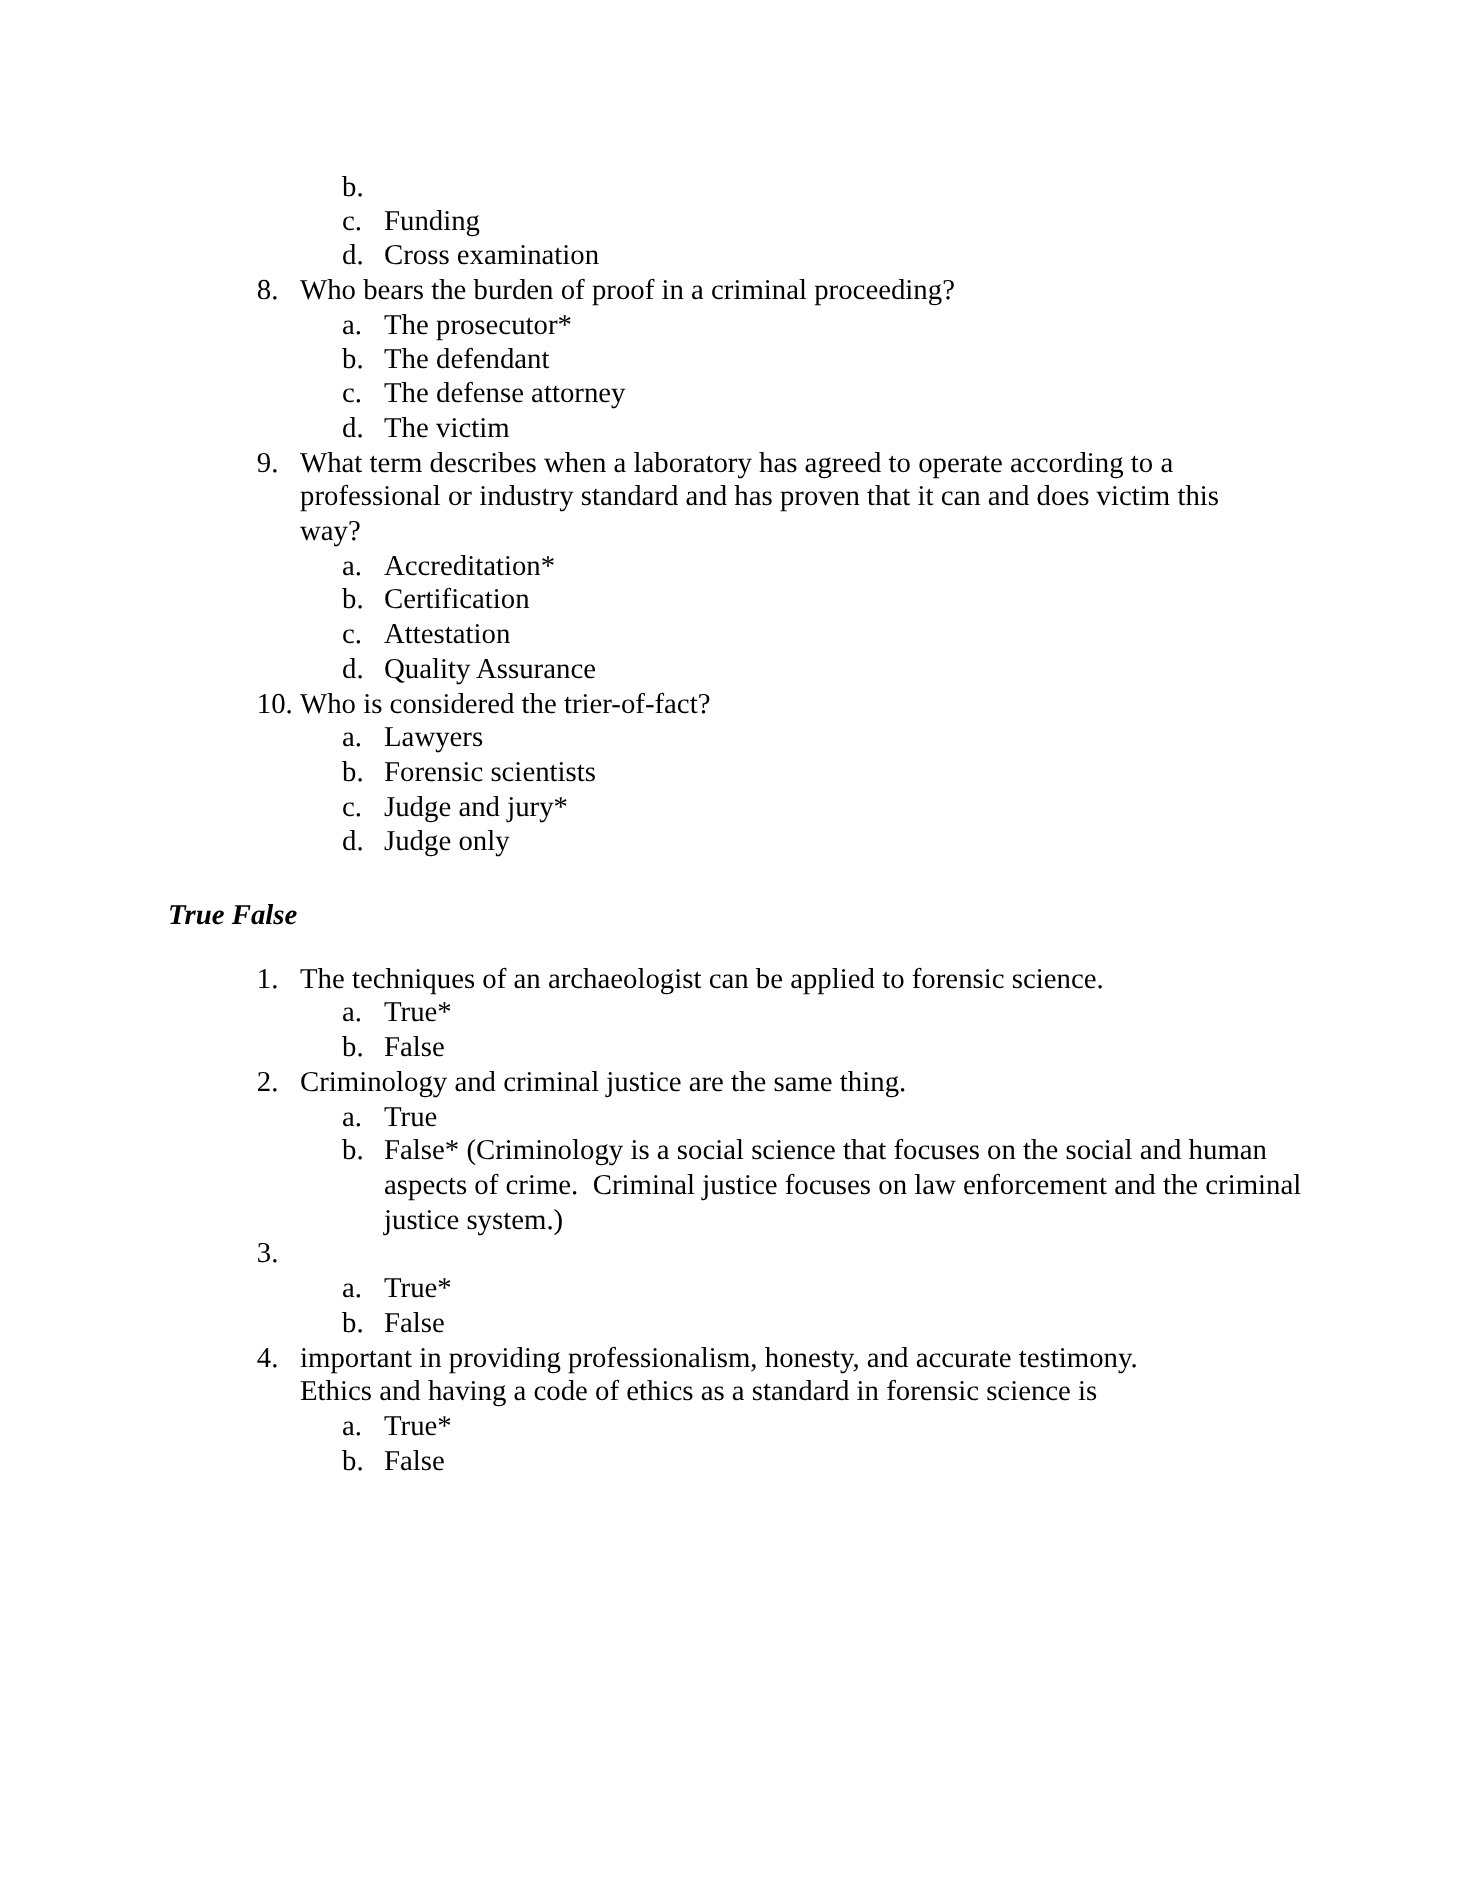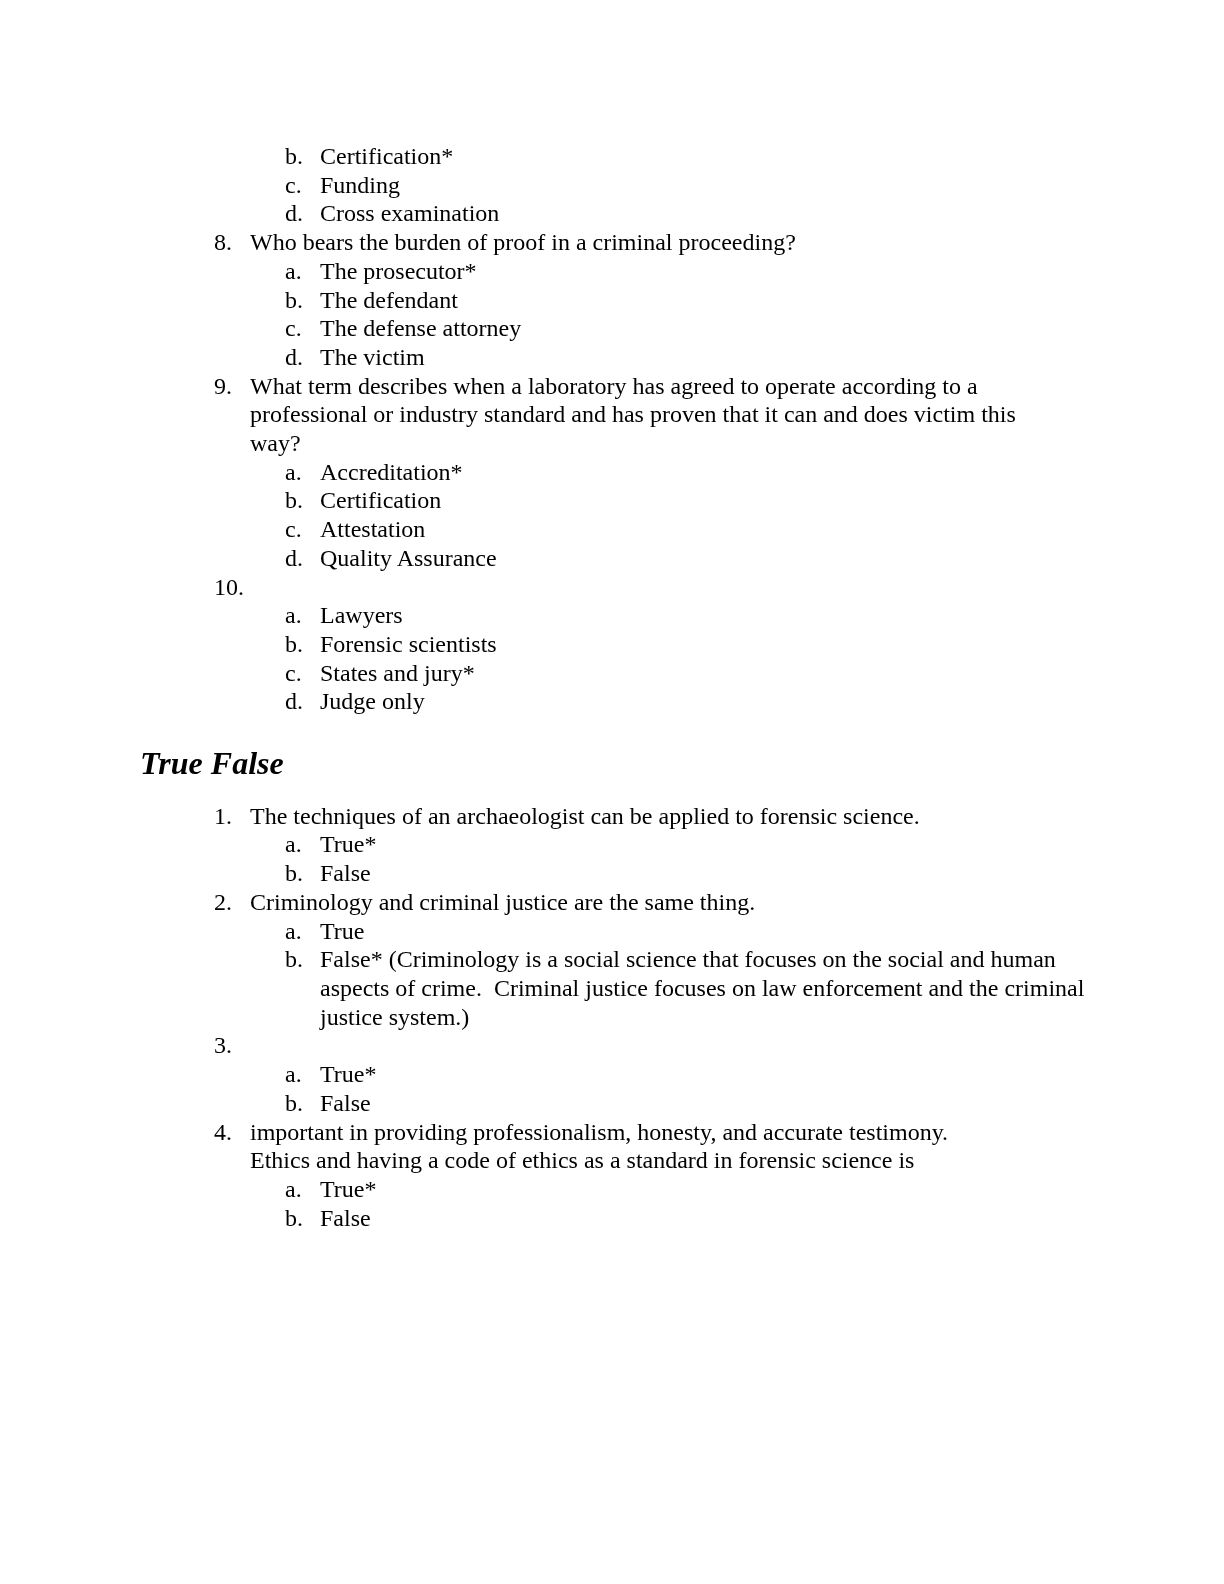--- a/index.html
+++ b/index.html
@@ -19,37 +19,36 @@
 
   .q-row { display: flex; }
   .q-marker { flex: 0 0 auto; min-width: 36px; margin-left: 74px; white-space: pre; }
   .q-body { flex: 1; white-space: pre-wrap; }
 
   .opt-row { display: flex; }
   .opt-marker { flex: 0 0 auto; min-width: 35px; margin-left: 145px; white-space: pre; }
   .opt-body { flex: 1; white-space: pre-wrap; }
 
   .section-heading {
-    font-size: 32px;
+    font-size: 24px;
     font-weight: bold;
     font-style: italic;
     margin: 33px 0 24px 0;
     line-height: 28.7px;
   }
 </style>
 </head>
 <body>
 
 <div class="page">
   <div class="content">
 
     <div>
         <div class="opt-row">
     <span class="opt-marker">b.</span>
-    <div class="opt-body">Certification*</div>
   </div>
         <div class="opt-row">
     <span class="opt-marker">c.</span>
     <div class="opt-body">Funding</div>
   </div>
         <div class="opt-row">
     <span class="opt-marker">d.</span>
     <div class="opt-body">Cross examination</div>
   </div>
       </div>
@@ -99,33 +98,34 @@
   </div>
             <div class="opt-row">
     <span class="opt-marker">d.</span>
     <div class="opt-body">Quality Assurance</div>
   </div>
           </div>
   </div>
         <div>
     <div class="q-row">
       <span class="q-marker">10.</span>
+      <div class="q-body">Who is considered the trier-of-fact?</div>
     </div>
     <div>
             <div class="opt-row">
     <span class="opt-marker">a.</span>
     <div class="opt-body">Lawyers</div>
   </div>
             <div class="opt-row">
     <span class="opt-marker">b.</span>
     <div class="opt-body">Forensic scientists</div>
   </div>
             <div class="opt-row">
     <span class="opt-marker">c.</span>
-    <div class="opt-body">States and jury*</div>
+    <div class="opt-body">Judge and jury*</div>
   </div>
             <div class="opt-row">
     <span class="opt-marker">d.</span>
     <div class="opt-body">Judge only</div>
   </div>
           </div>
   </div>
       </div>
 
     <h2 class="section-heading">True False</h2>

